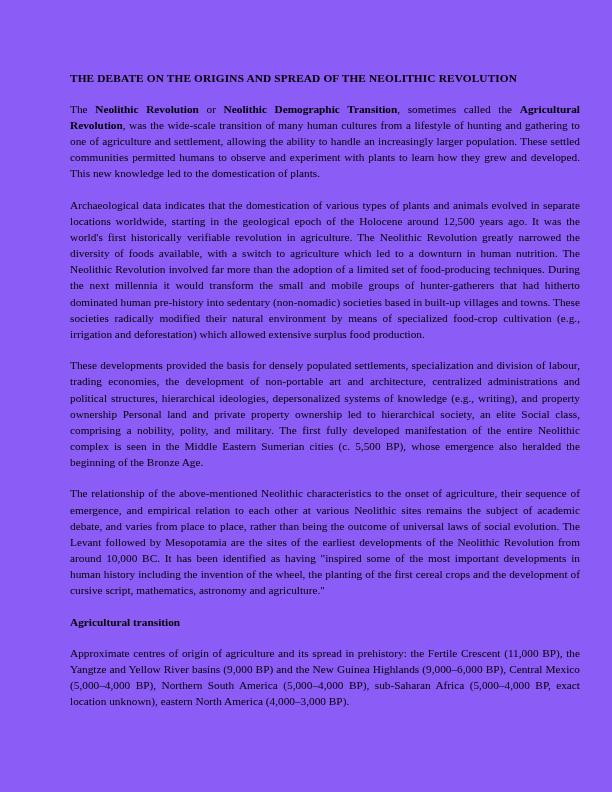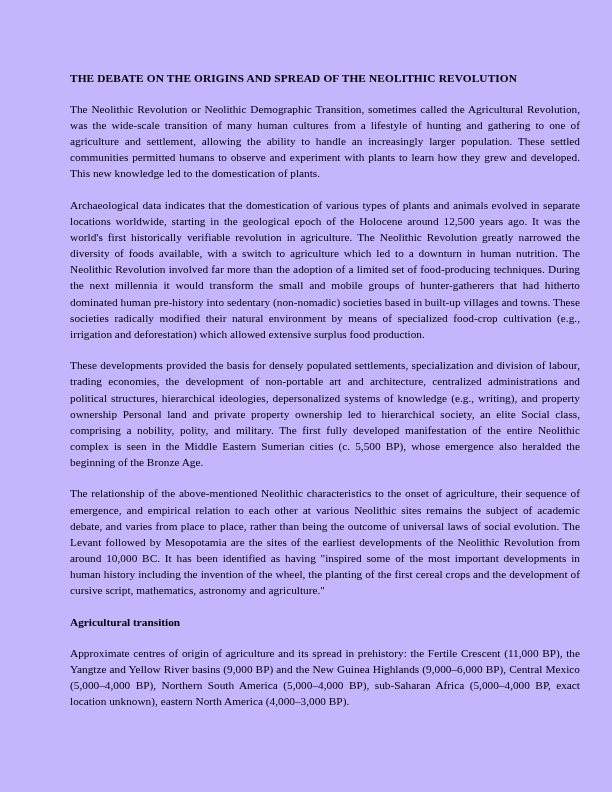--- a/index.html
+++ b/index.html
@@ -12,21 +12,21 @@
     height: 792px;
     font-family: "Liberation Serif", "DejaVu Serif", serif;
     color: #000000;
     -webkit-font-smoothing: antialiased;
   }
   .page {
     box-sizing: border-box;
     width: 612px;
     height: 792px;
     padding: 70px 32px 0 70px;
-    background: #c4b5fd;
+    background: #8b5cf6;
     position: relative;
   }
   .doc-title {
     font-size: 11.3px;
     font-weight: bold;
     line-height: 16px;
     letter-spacing: 0.15px;
     text-align: left;
     margin: 0 0 15px 0;
     white-space: nowrap;
@@ -45,21 +45,21 @@
   }
   .section-heading {
     font-size: 11.3px;
     font-weight: bold;
     line-height: 16px;
     text-align: left;
     margin: 0 0 15.5px 0;
     font-family: Liberation Serif, serif;
   }
   b, .b {
-    font-weight: normal;
+    font-weight: bold;
   }
 </style>
 </head>
 <body>
 
 <div class="page">
 
   <h1 class="doc-title">THE DEBATE ON THE ORIGINS AND SPREAD OF THE NEOLITHIC REVOLUTION</h1>
 
   <p class="para"><span>The </span><b>Neolithic Revolution</b><span> or </span><b>Neolithic Demographic Transition</b><span>, sometimes called the </span><b>Agricultural Revolution</b><span>, was the wide-scale transition of many human cultures from a lifestyle of hunting and gathering to one of agriculture and settlement, allowing the ability to handle an increasingly larger population. These settled communities permitted humans to observe and experiment with plants to learn how they grew and developed. This new knowledge led to the domestication of plants.</span></p>

